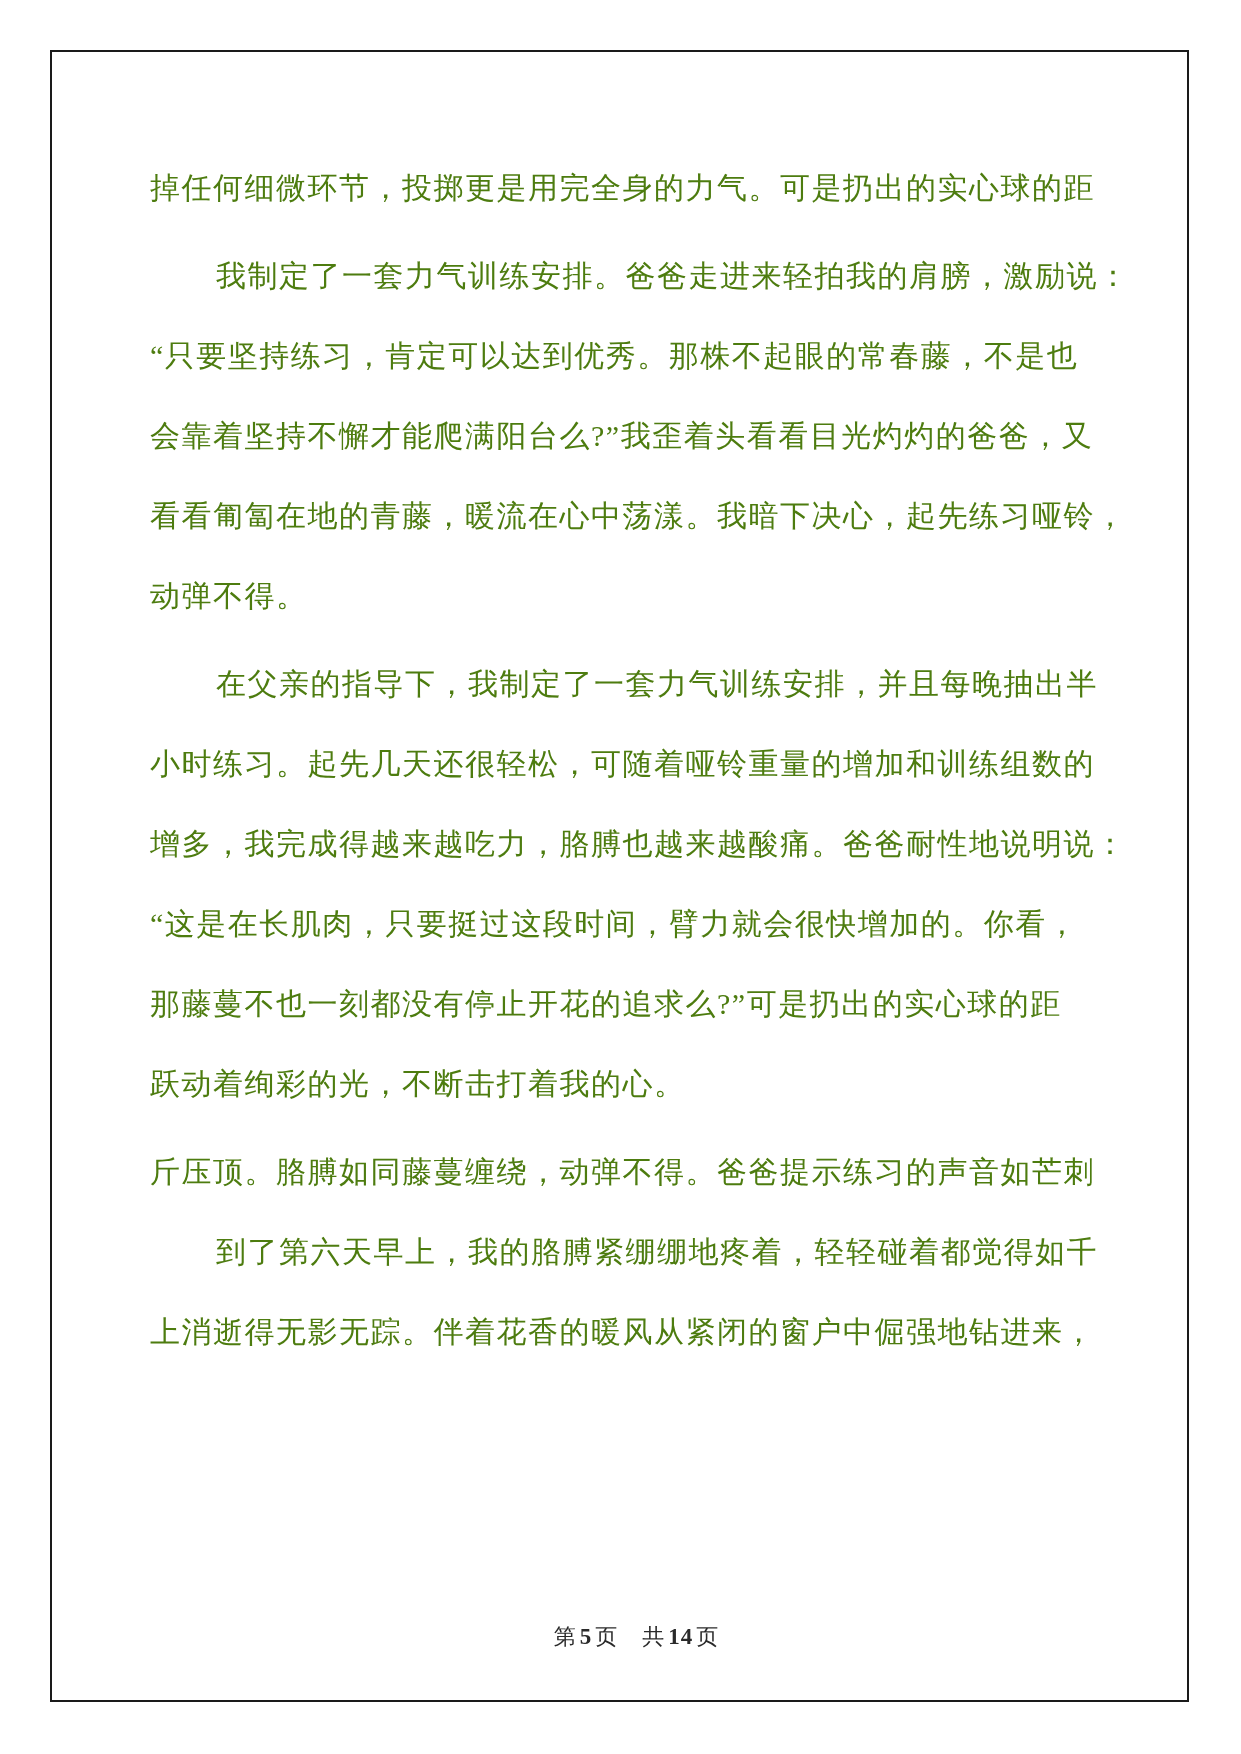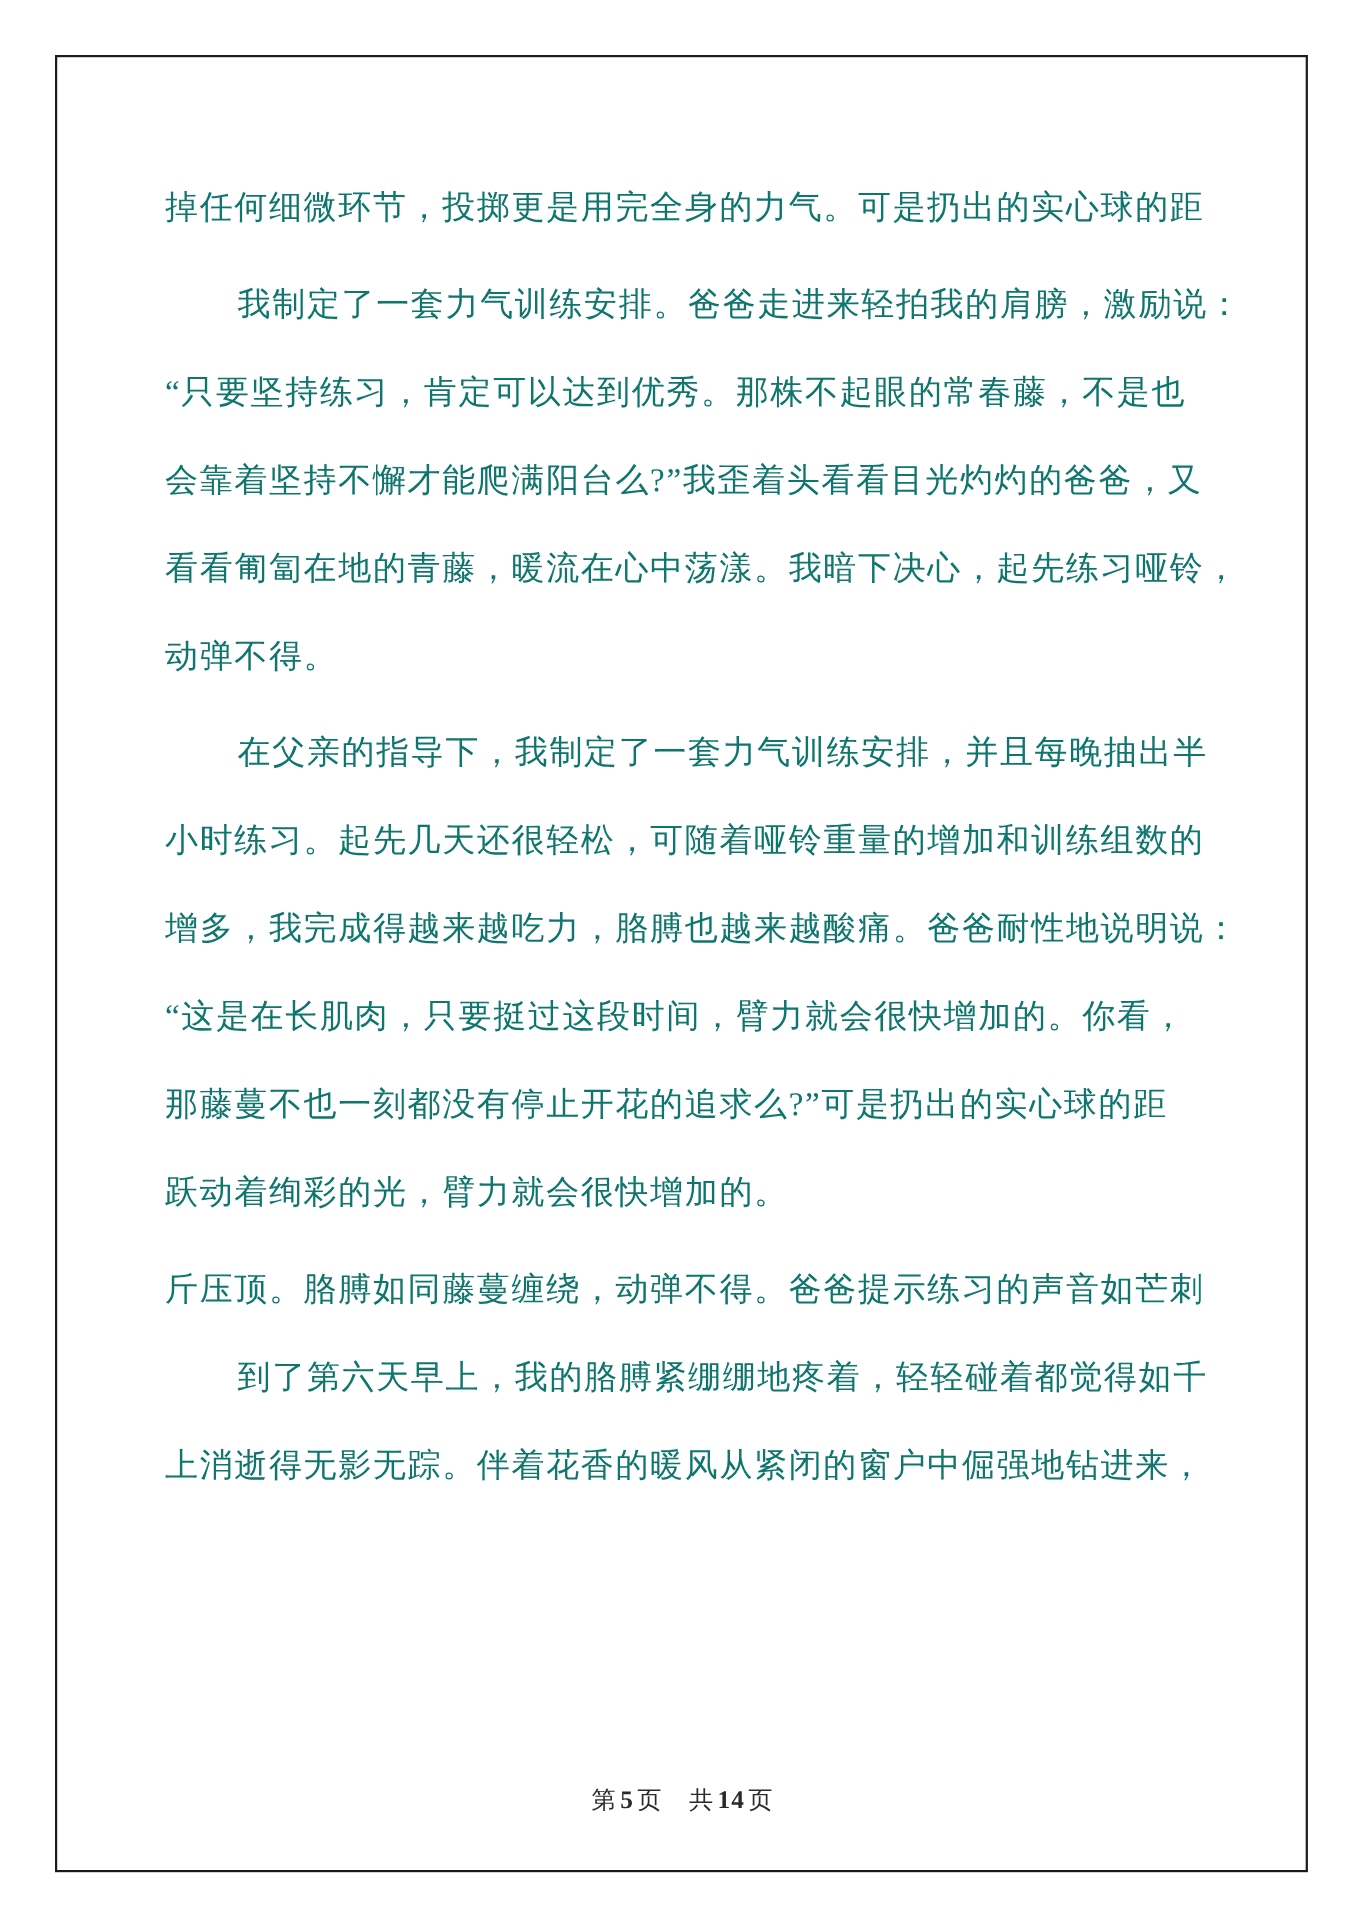--- a/index.html
+++ b/index.html
@@ -21,40 +21,40 @@
     width: 1139px;
     height: 1652px;
     border: 2px solid #1a1a1a;
     background: transparent;
   }
   .text-block {
     position: absolute;
     left: 150px;
     top: 148px;
     width: 940px;
-    color: #0f766e;
+    color: #4d7c0f;
     font-size: 30px;
     letter-spacing: 1.5px;
   }
   .paragraph {
     margin-bottom: 8px;
   }
   .paragraph:last-child { margin-bottom: 0; }
   .line {
     height: 80px;
     display: flex;
     align-items: center;
     white-space: nowrap;
   }
   .line.indent {
     padding-left: 66px;
   }
   .page-footer {
     position: absolute;
-    left: 52px;
+    left: 68px;
     top: 1622px;
     width: 1137px;
     text-align: center;
     font-size: 22px;
     color: #2a2a2a;
     letter-spacing: 1px;
   }
   .page-footer .num {
     font-weight: bold;
     font-size: 23px;
@@ -85,21 +85,21 @@
       <div class="line">看看匍匐在地的青藤，暖流在心中荡漾。我暗下决心，起先练习哑铃，</div>
       <div class="line">动弹不得。</div>
     </div>
 
     <div class="paragraph">
       <div class="line indent">在父亲的指导下，我制定了一套力气训练安排，并且每晚抽出半</div>
       <div class="line">小时练习。起先几天还很轻松，可随着哑铃重量的增加和训练组数的</div>
       <div class="line">增多，我完成得越来越吃力，胳膊也越来越酸痛。爸爸耐性地说明说：</div>
       <div class="line">“这是在长肌肉，只要挺过这段时间，臂力就会很快增加的。你看，</div>
       <div class="line">那藤蔓不也一刻都没有停止开花的追求么?”可是扔出的实心球的距</div>
-      <div class="line">跃动着绚彩的光，臂力就会很快增加的。</div>
+      <div class="line">跃动着绚彩的光，不断击打着我的心。</div>
     </div>
 
     <div class="paragraph">
       <div class="line">斤压顶。胳膊如同藤蔓缠绕，动弹不得。爸爸提示练习的声音如芒刺</div>
       <div class="line indent">到了第六天早上，我的胳膊紧绷绷地疼着，轻轻碰着都觉得如千</div>
       <div class="line">上消逝得无影无踪。伴着花香的暖风从紧闭的窗户中倔强地钻进来，</div>
     </div>
 
   </div>
 

